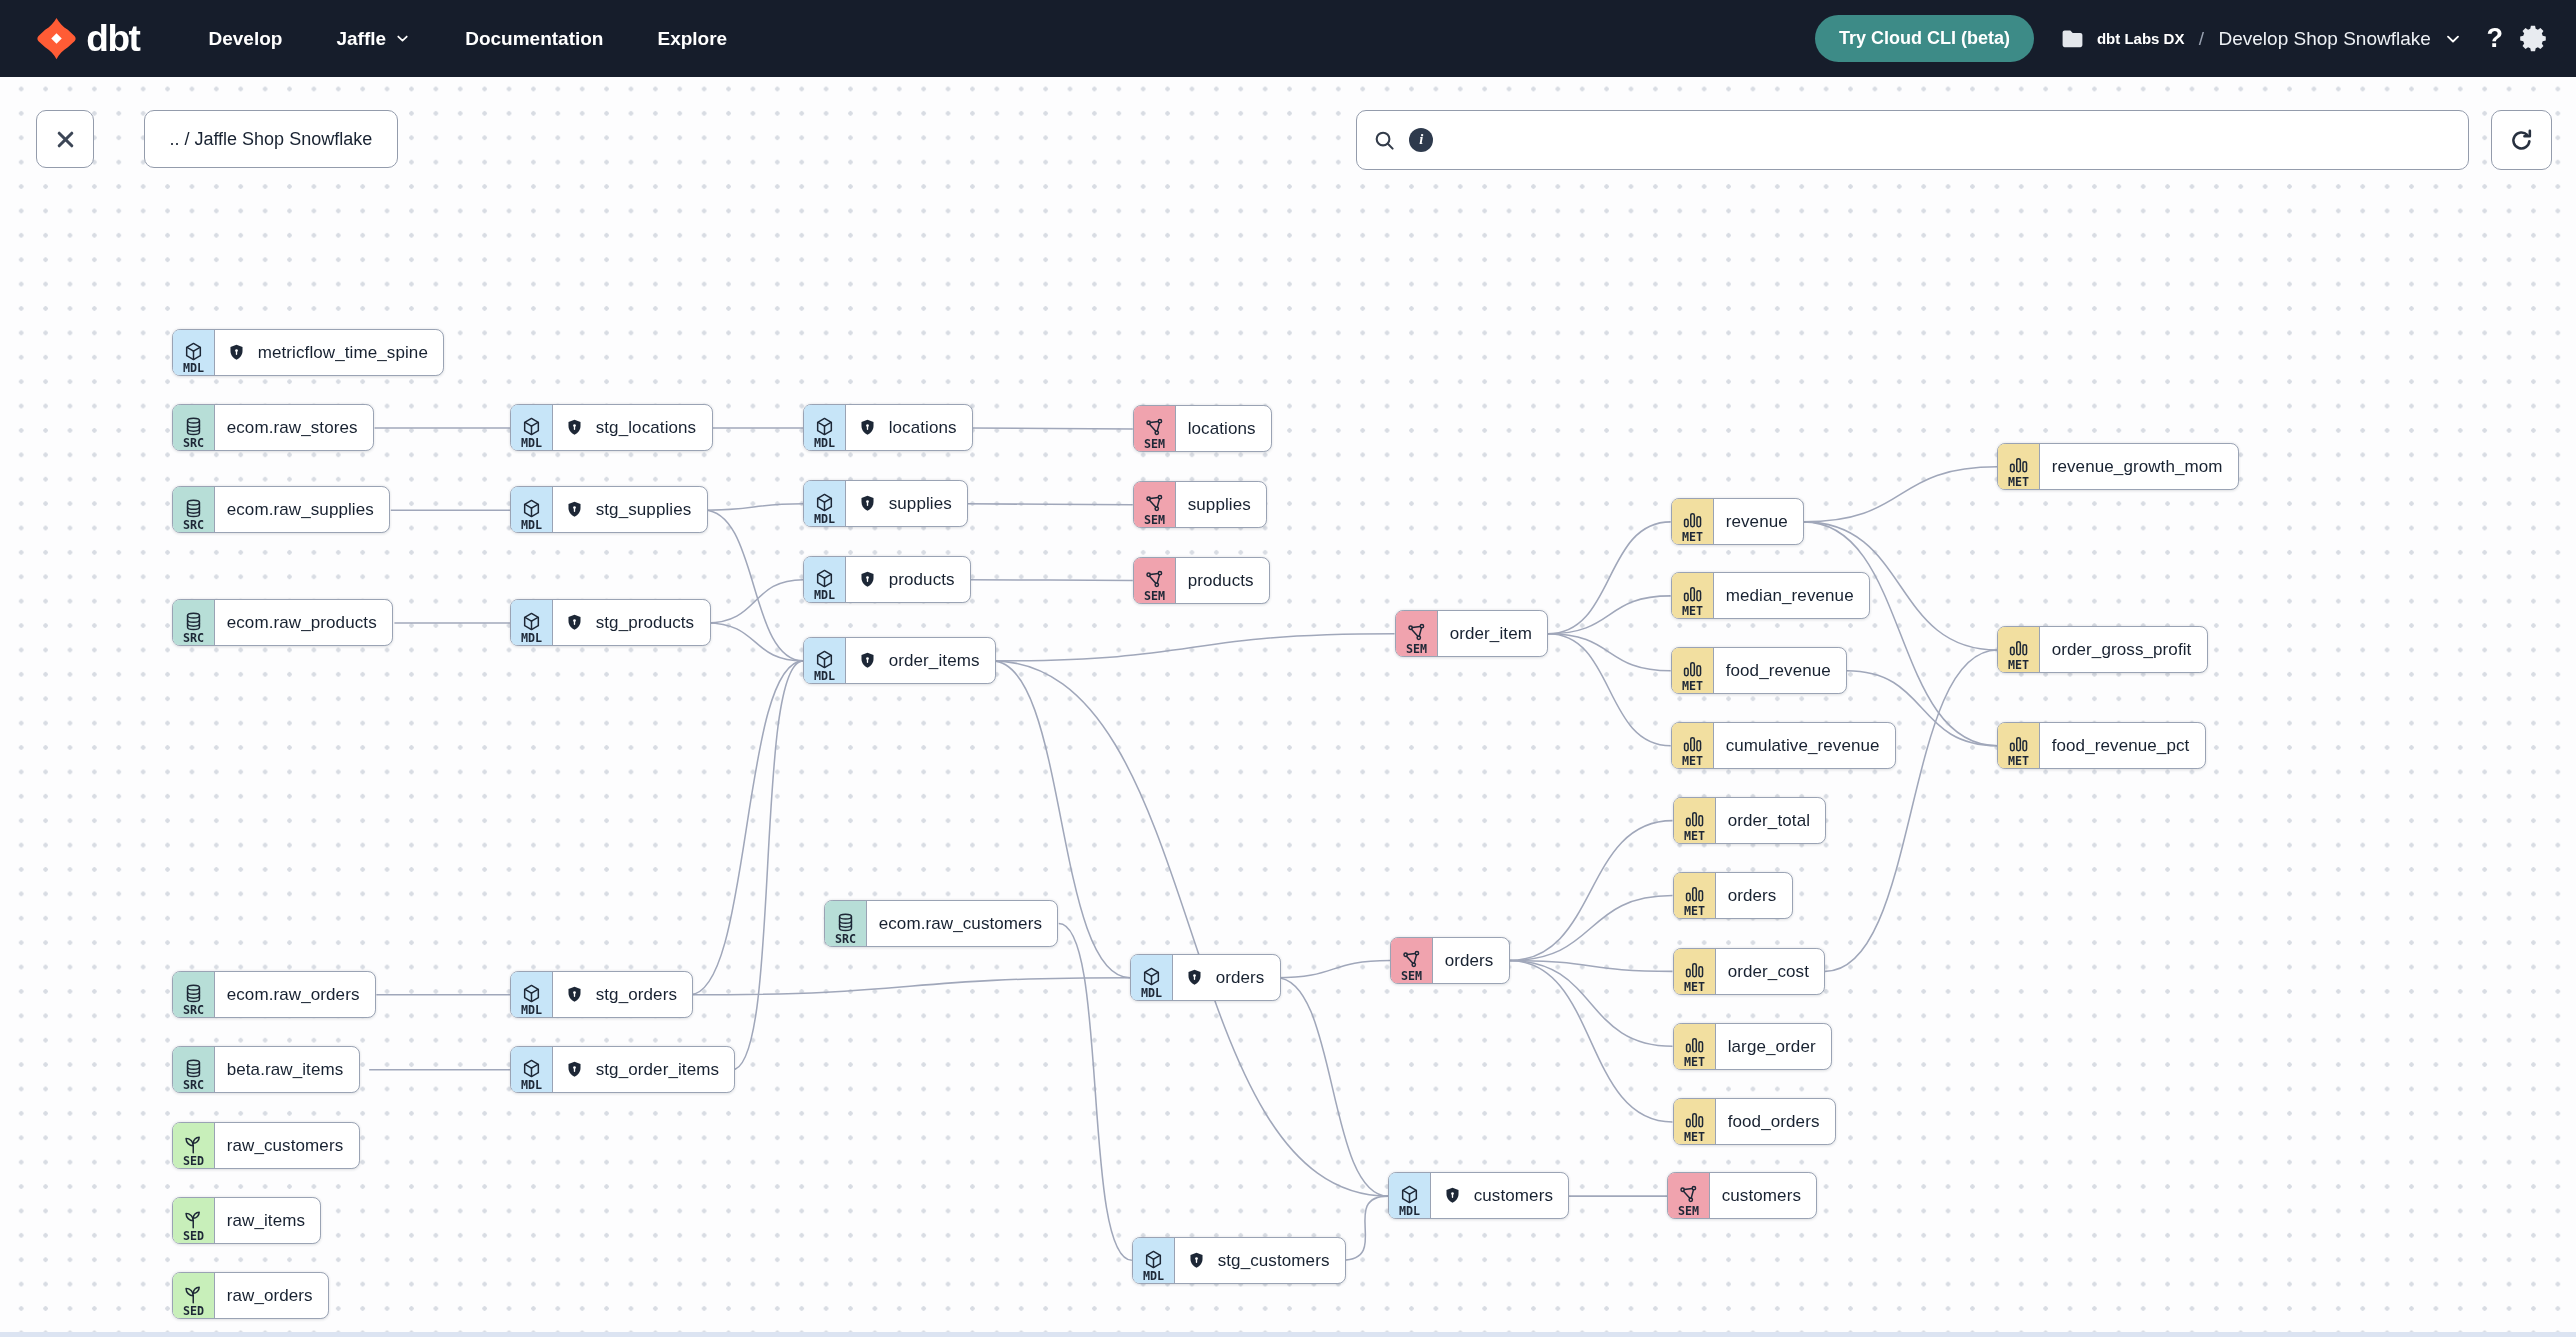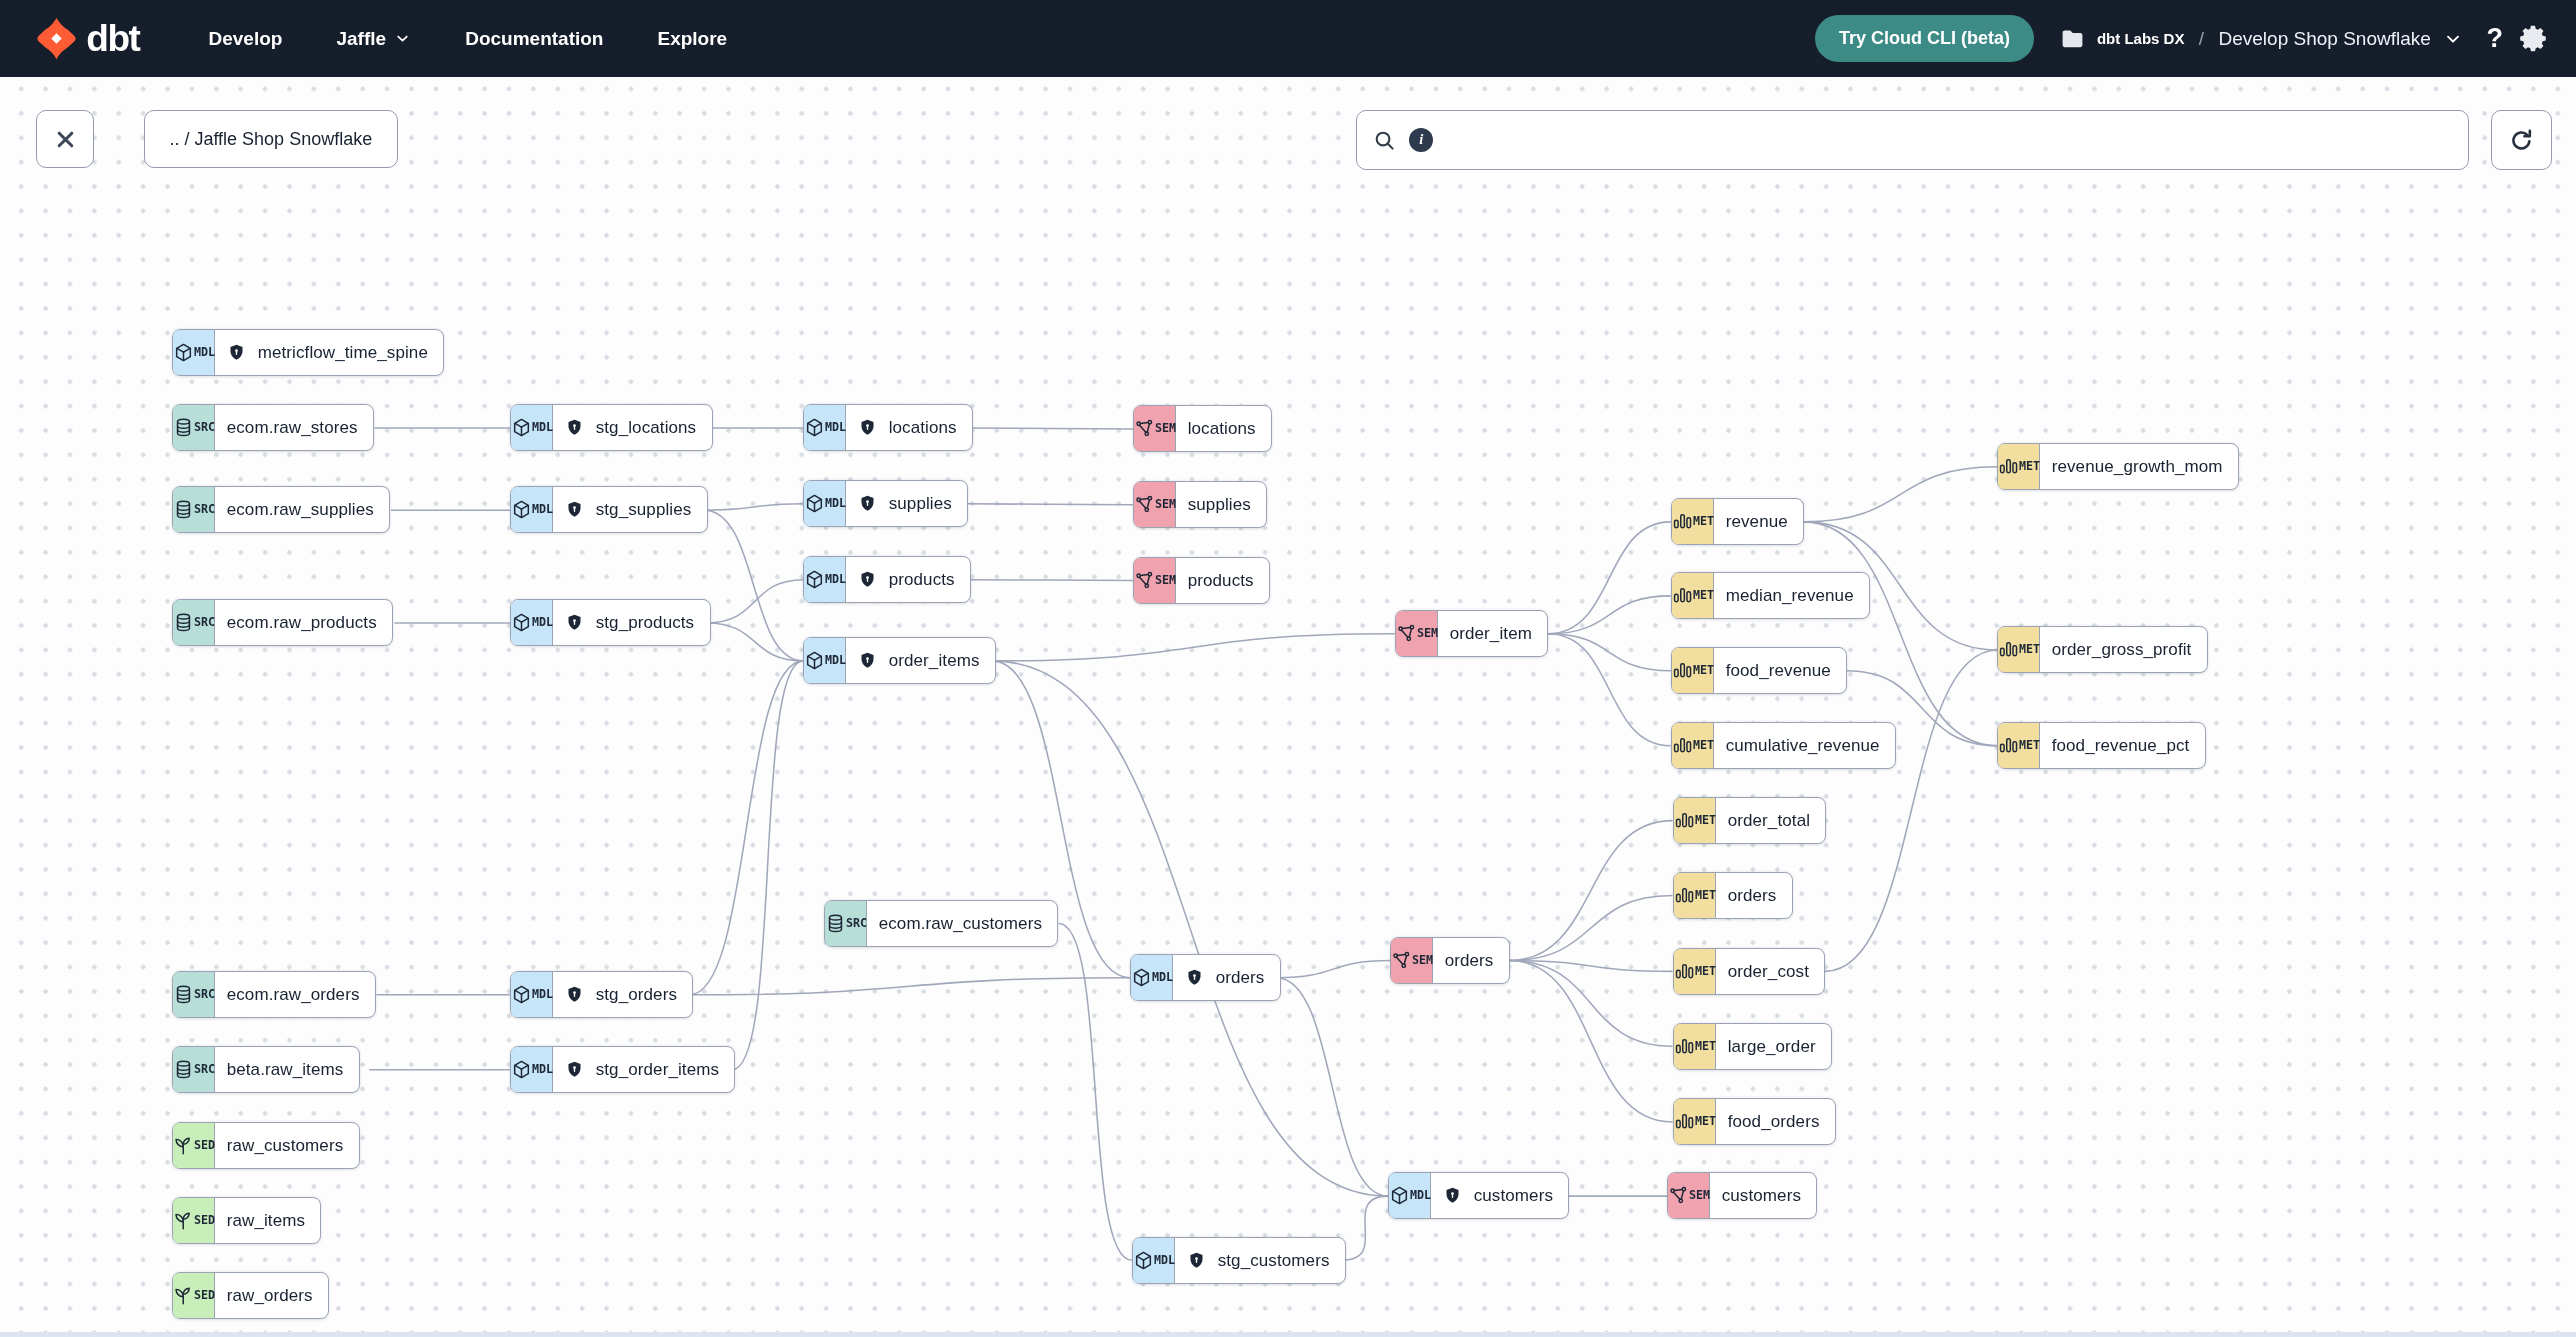--- a/index.html
+++ b/index.html
@@ -15,22 +15,22 @@
   .canvas{position:absolute;inset:0;background-color:#fdfdfe;
     background-image:radial-gradient(circle,var(--dot) 2px,transparent 2.4px);
     background-size:24.4px 24.4px;background-position:9px 3.6px;}
   .edges{position:absolute;inset:0;pointer-events:none;}
   .edges path{fill:none;stroke:var(--edge);stroke-width:1.7px;}
 
   
   .node{position:absolute;display:inline-flex;align-items:stretch;background:#fff;
     border:1.4px solid var(--node-border);border-radius:8.1px;height:47px;
     box-shadow:0 0.9px 2.7px rgba(24,34,49,.14);cursor:pointer;}
-  .badge{width:42px;flex:0 0 42px;display:flex;flex-direction:row;align-items:center;
-    justify-content:flex-start;gap:0px;border-right:1.4px solid var(--node-border);
+  .badge{width:42px;flex:0 0 42px;display:flex;flex-direction:column;align-items:center;
+    justify-content:flex-end;gap:0px;border-right:1.4px solid var(--node-border);
     border-radius:6.3px 0 0 6.3px;}
   .badge .tname{font-family:"DejaVu Sans Mono",monospace;font-size:11.7px;font-weight:600;
     color:#1d2736;line-height:12.6px;}
   .badge .icon{height:21px;display:flex;align-items:center;}
   .nbody{display:flex;align-items:center;gap:12px;padding:0 15.3px 0 11.7px;}
   .nlabel{font-size:17px;color:var(--text-dark);white-space:nowrap;letter-spacing:0.1px;}
   .icon svg{display:block;}
   .oicon svg *{stroke:#1d2736;fill:none;stroke-width:1.7;stroke-linecap:round;stroke-linejoin:round;}
 
   

